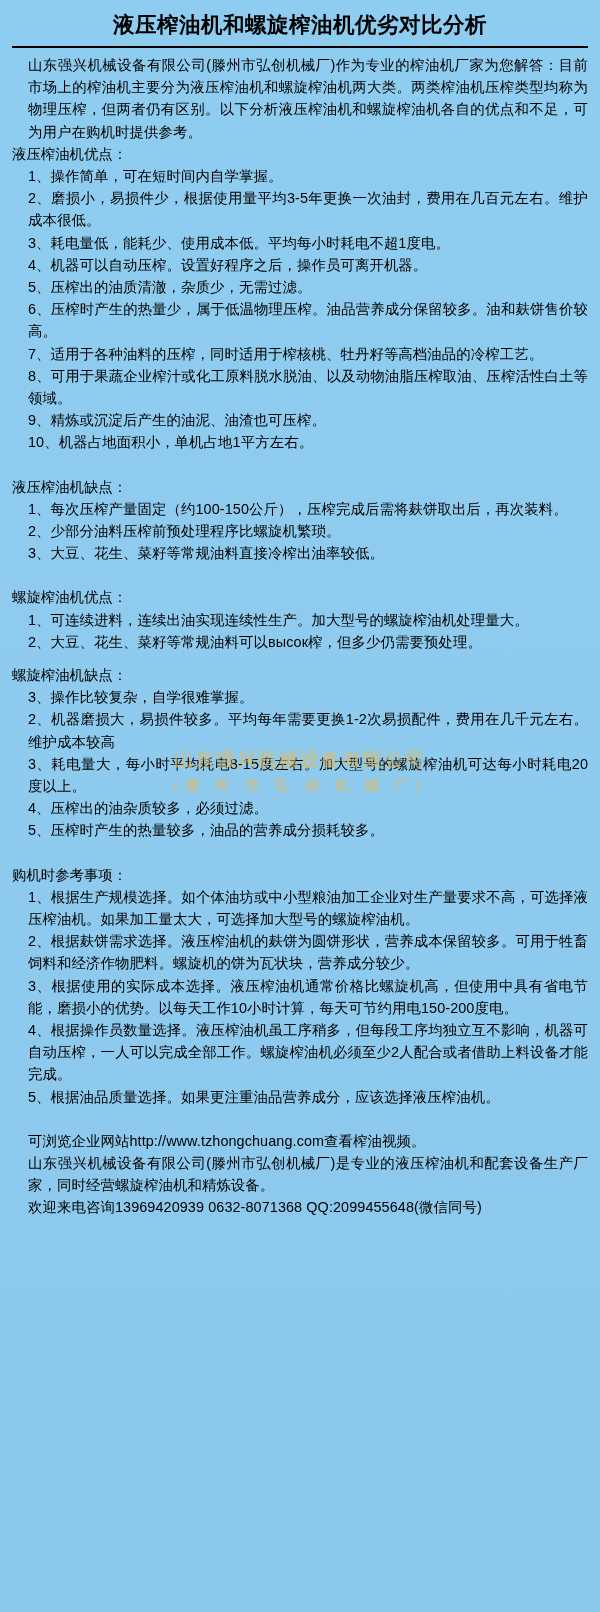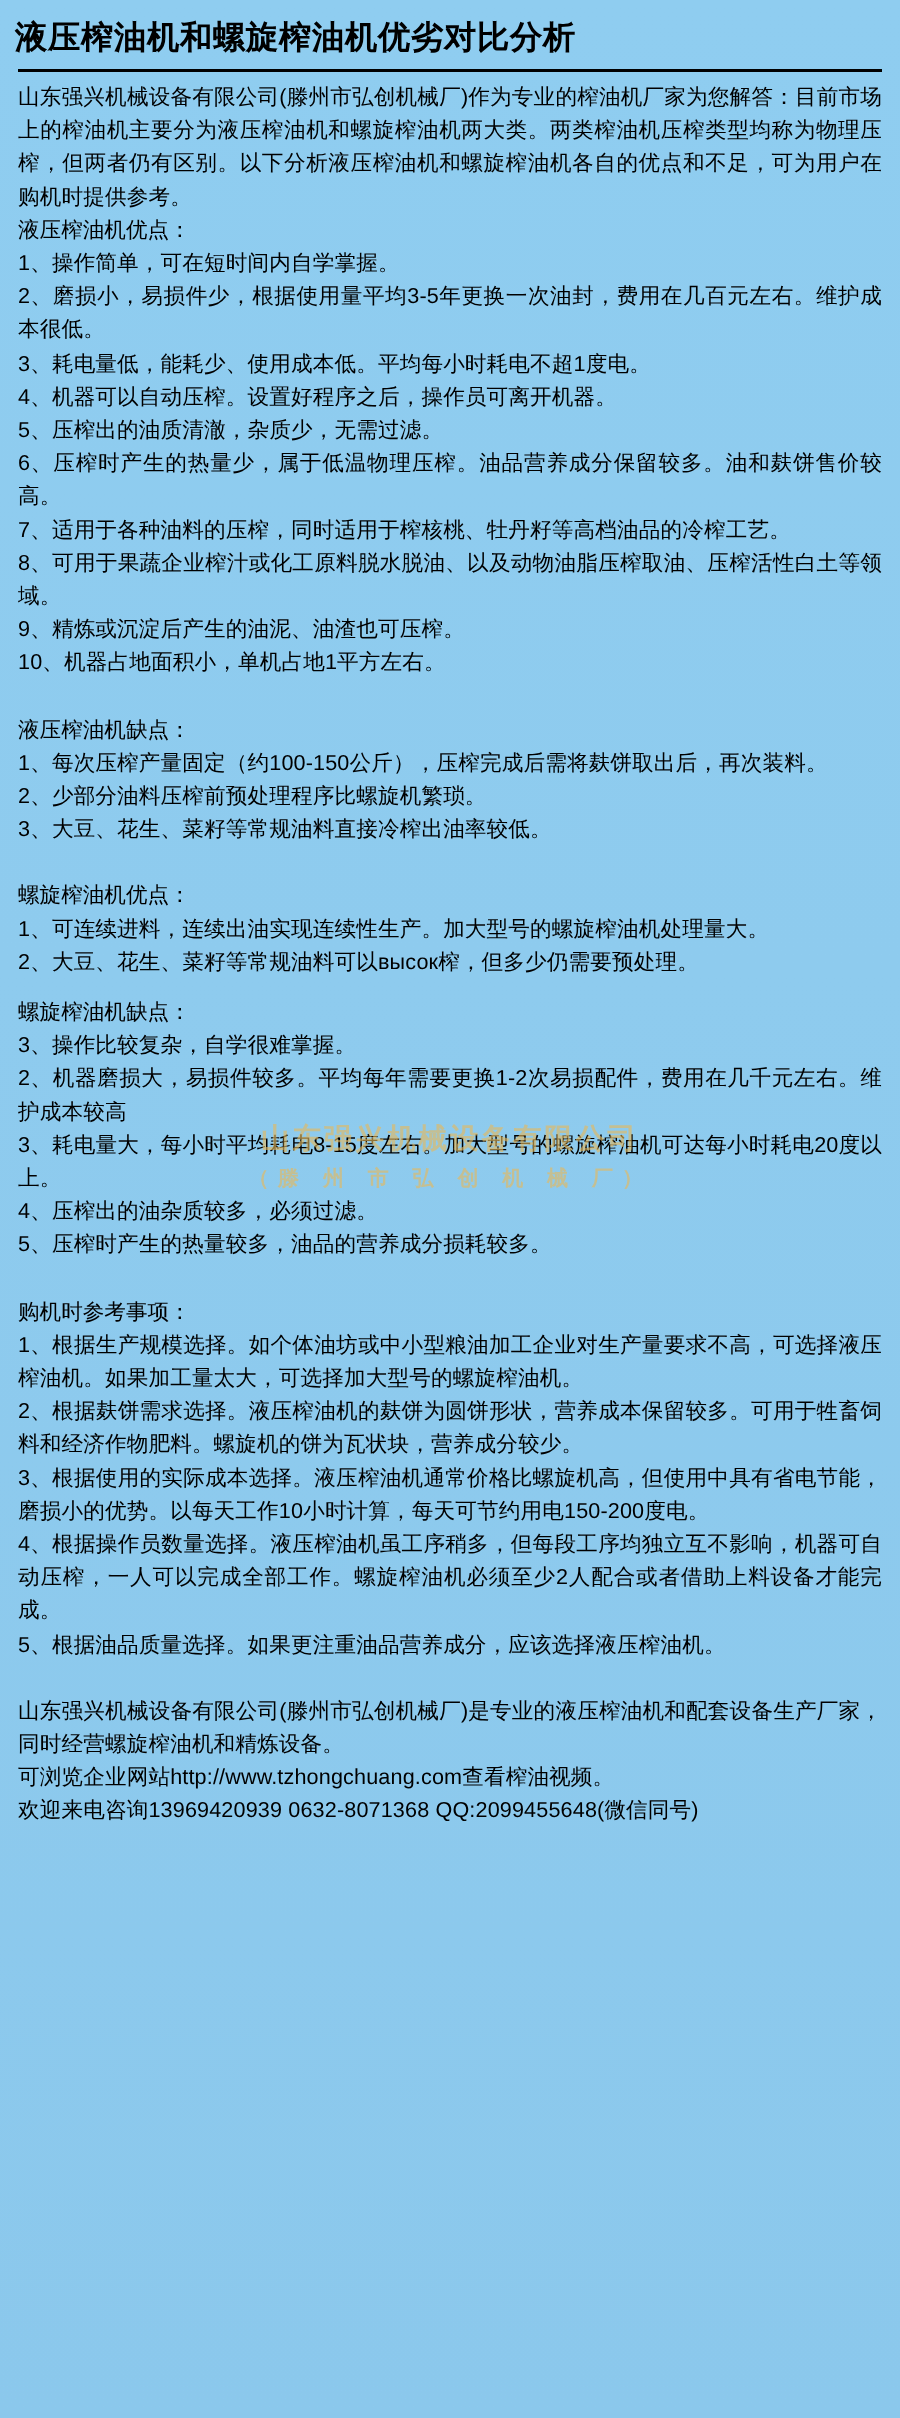--- a/index.html
+++ b/index.html
@@ -16,37 +16,38 @@
   .page {
     position: relative;
     width: 600px;
     min-height: 1612px;
     box-sizing: border-box;
     padding: 10px 10px 14px 10px;
     background: linear-gradient(180deg, #8fcdf0 0%, #8ecbee 40%, #8bc8ec 100%);
     overflow: hidden;
   }
   .title {
+    text-align: center;
     font-size: 21.5px;
     font-weight: bold;
     letter-spacing: 0.5px;
     line-height: 1.3;
     margin: 2px 0 6px 0;
     color: #000;
   }
   .title-rule {
     height: 2px;
     background: #000;
     margin: 0 2px 6px 2px;
   }
   .para {
     font-size: 14.4px;
     line-height: 22.2px;
     text-align: justify;
-    margin: 0 0 0 0;
+    margin: 0 0 0 16px;
     padding: 0 2px;
     letter-spacing: 0.1px;
   }
   .section-head {
     font-size: 14.4px;
     line-height: 22.2px;
     padding: 0 2px;
     margin: 0;
   }
   .spacer {
@@ -140,18 +141,18 @@
 
     <div class="section-head">购机时参考事项：</div>
     <p class="para">1、根据生产规模选择。如个体油坊或中小型粮油加工企业对生产量要求不高，可选择液压榨油机。如果加工量太大，可选择加大型号的螺旋榨油机。</p>
     <p class="para">2、根据麸饼需求选择。液压榨油机的麸饼为圆饼形状，营养成本保留较多。可用于牲畜饲料和经济作物肥料。螺旋机的饼为瓦状块，营养成分较少。</p>
     <p class="para">3、根据使用的实际成本选择。液压榨油机通常价格比螺旋机高，但使用中具有省电节能，磨损小的优势。以每天工作10小时计算，每天可节约用电150-200度电。</p>
     <p class="para">4、根据操作员数量选择。液压榨油机虽工序稍多，但每段工序均独立互不影响，机器可自动压榨，一人可以完成全部工作。螺旋榨油机必须至少2人配合或者借助上料设备才能完成。</p>
     <p class="para">5、根据油品质量选择。如果更注重油品营养成分，应该选择液压榨油机。</p>
 
     <div class="spacer"></div>
 
+    <p class="para">可浏览企业网站http://www.tzhongchuang.com查看榨油视频。</p>
     <p class="para">山东强兴机械设备有限公司(滕州市弘创机械厂)是专业的液压榨油机和配套设备生产厂家，同时经营螺旋榨油机和精炼设备。</p>
-    <p class="para">可浏览企业网站http://www.tzhongchuang.com查看榨油视频。</p>
     <p class="para">欢迎来电咨询13969420939 0632-8071368 QQ:2099455648(微信同号)</p>
 
   </div>
 </div>
 
 </body></html>

